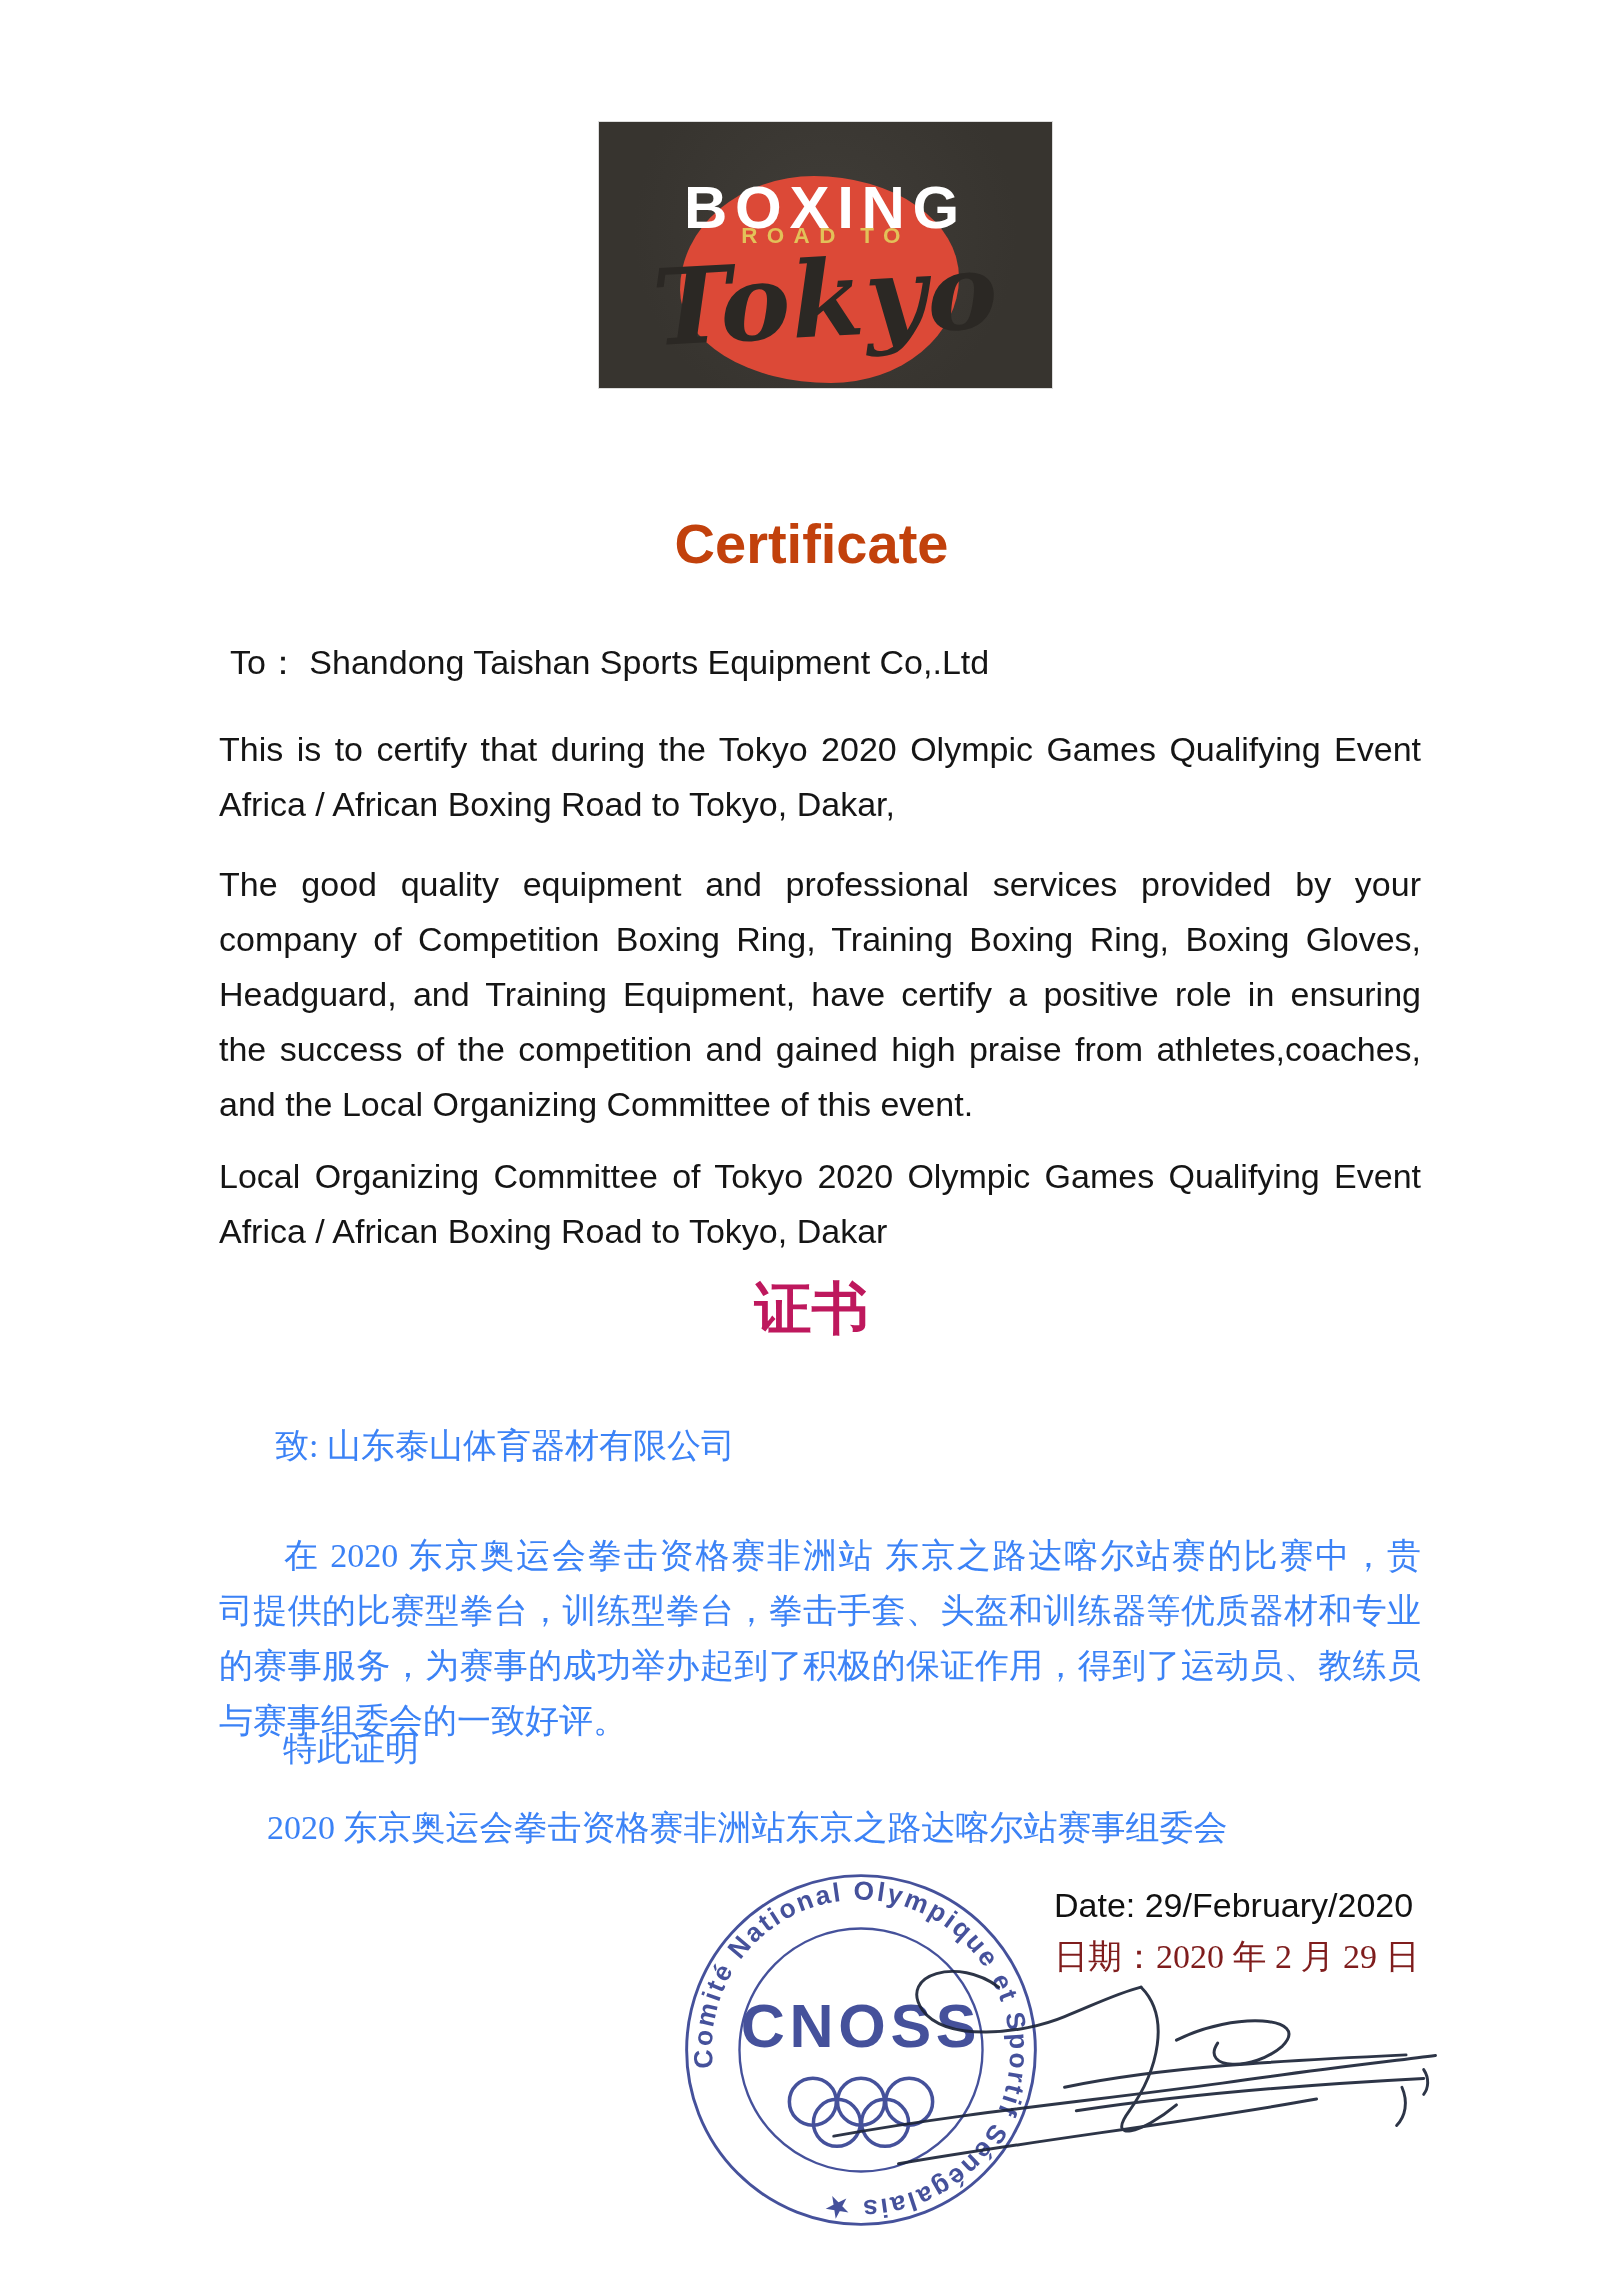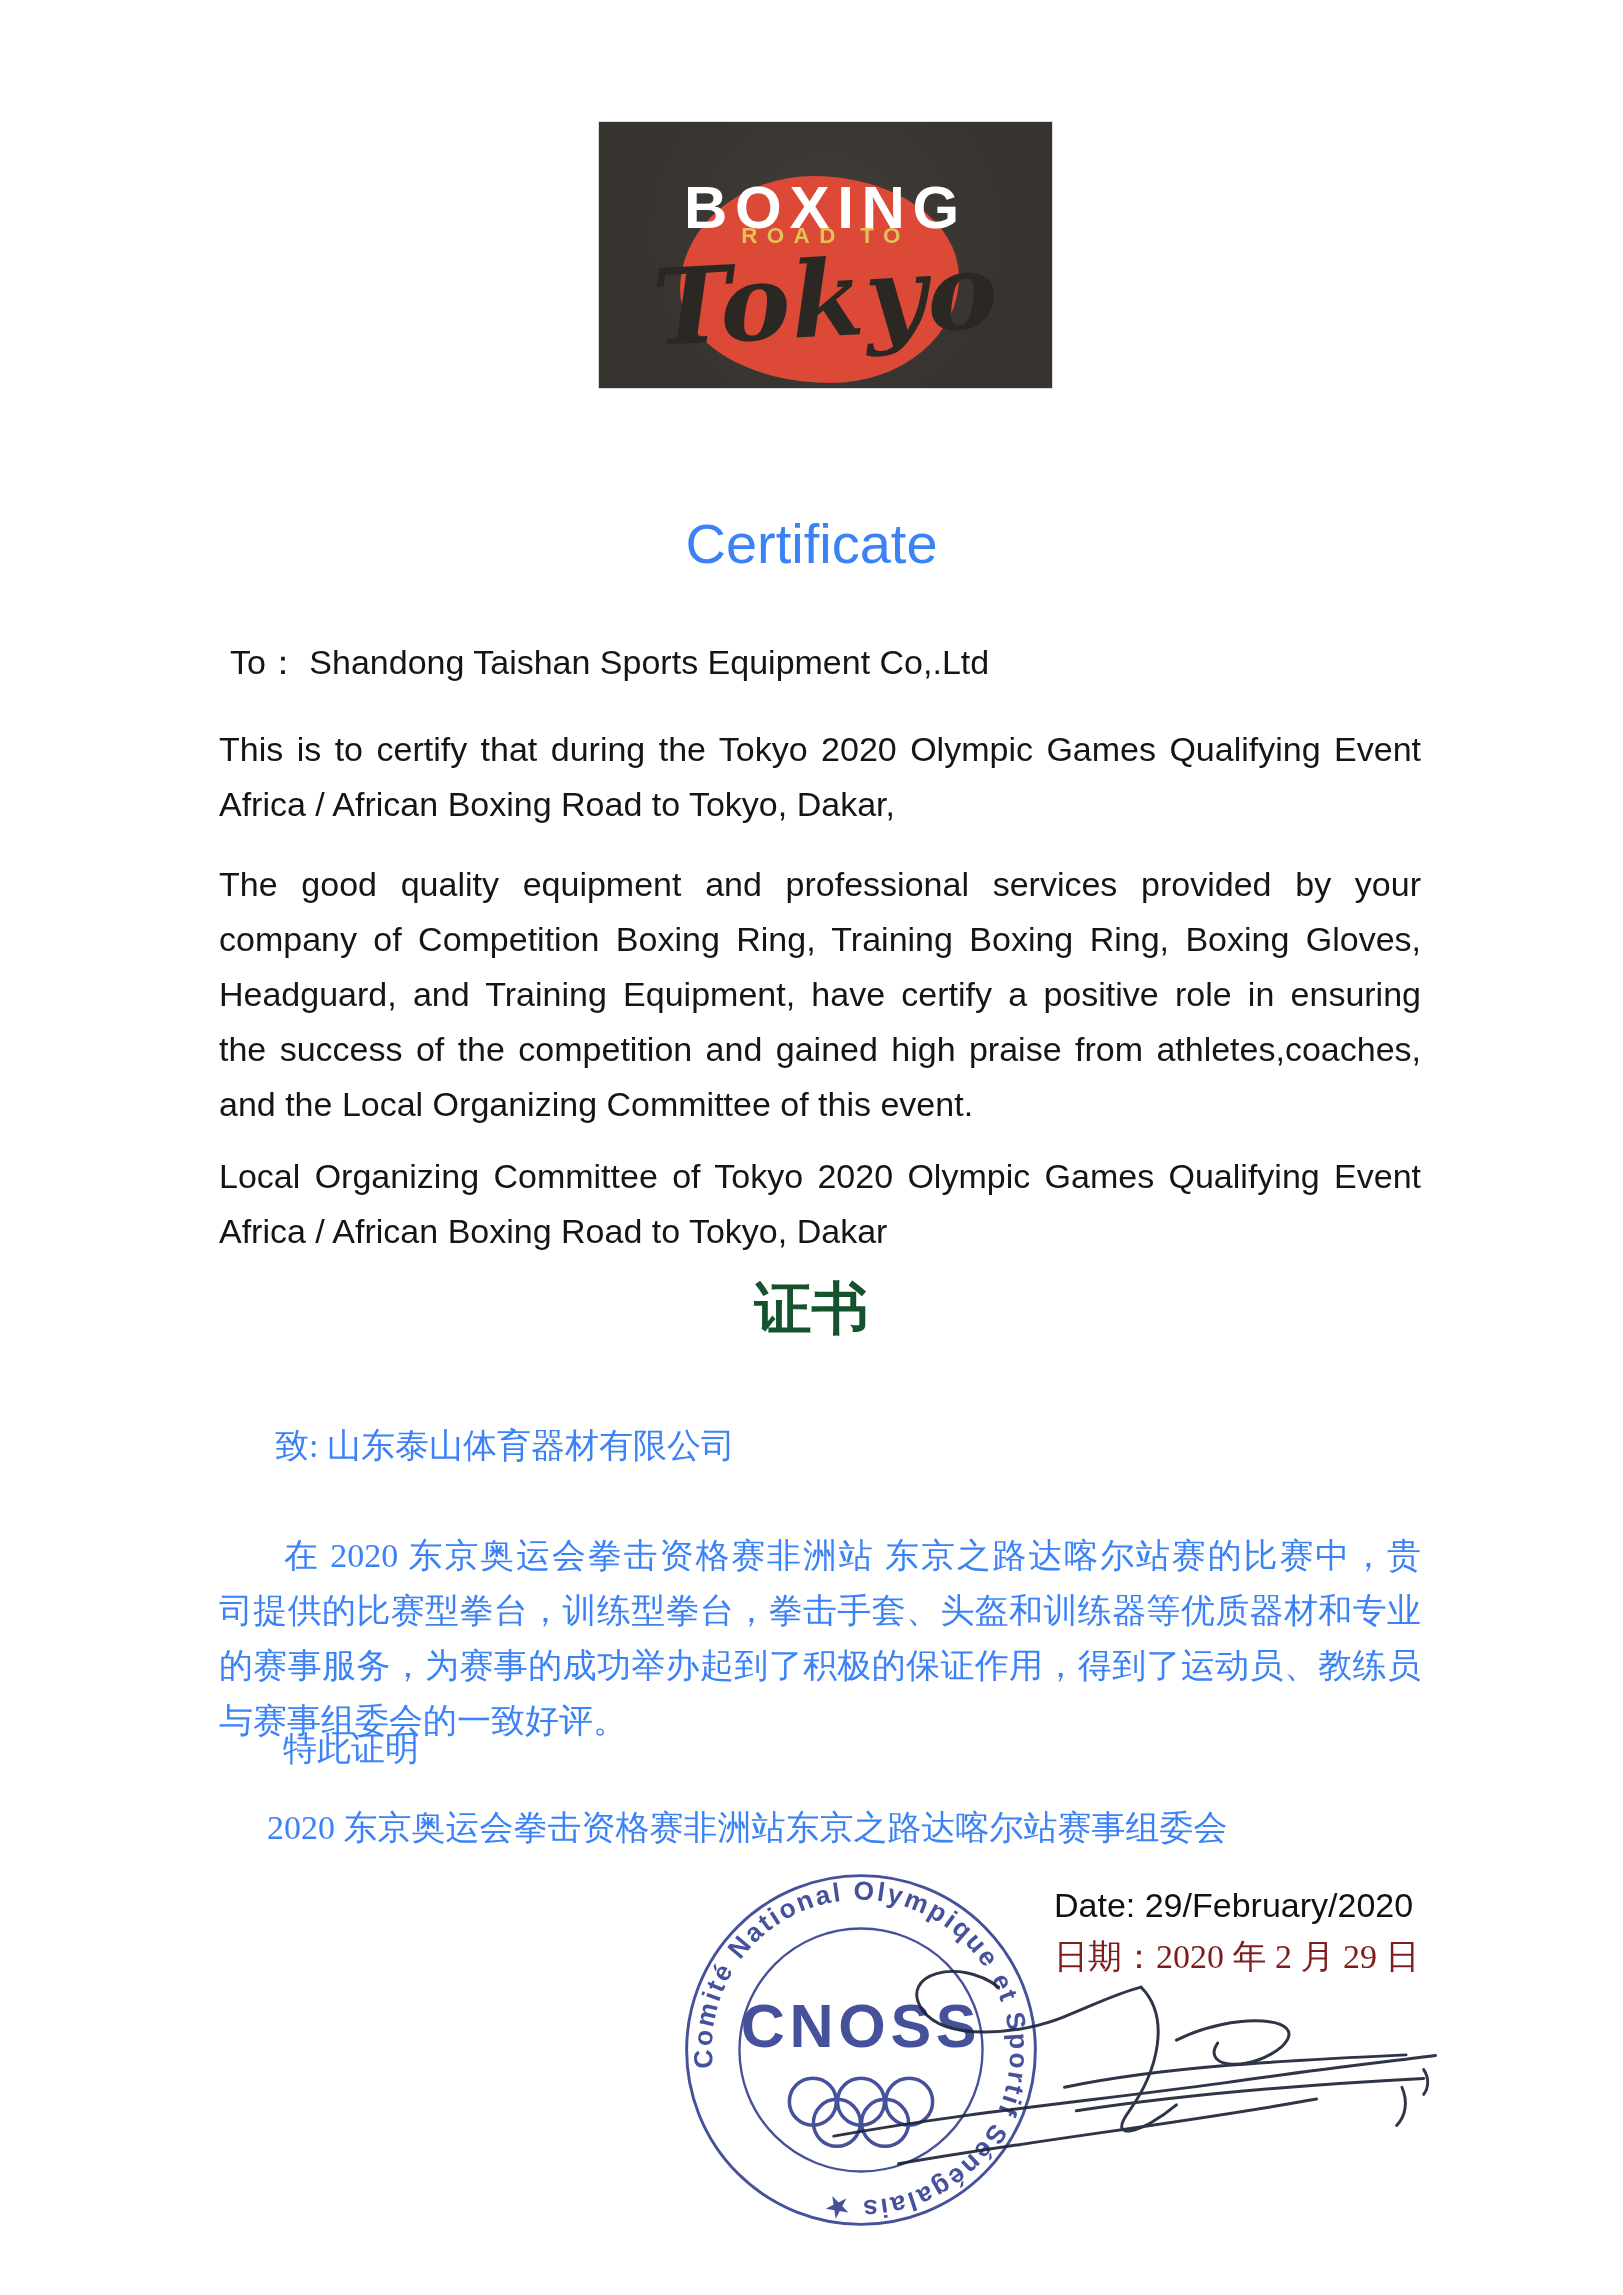--- a/index.html
+++ b/index.html
@@ -15,33 +15,33 @@
   .brand{position:absolute;left:0;top:26px;width:100%;text-align:center;color:#ffffff;
          font-weight:bold;font-size:60px;letter-spacing:7.7px;font-family:"Liberation Sans",sans-serif;margin-top:25px;}
   .tagline{position:absolute;left:0;top:101px;width:100%;text-align:center;color:#e2c159;
          font-weight:bold;font-size:22.4px;letter-spacing:9.4px;}
   .script{position:absolute;left:0;top:115px;width:100%;text-align:center;color:#2b2824;
          font-family:"DejaVu Serif",serif;font-style:italic;font-weight:bold;font-size:105px;
          transform:rotate(-3deg);letter-spacing:1.2px;}
 
   
   .title-en{position:absolute;left:0;top:511px;width:100%;margin:0;text-align:center;
-            font-size:56px;font-weight:normal;color:#3b82f6;}
+            font-size:56px;font-weight:bold;color:#c2410c;}
   .en-body{font-size:34px;color:#151515;}
   .para{position:absolute;left:219px;width:1202px;}
   .to-en{position:absolute;left:230px;top:635px;width:1202px;line-height:55px;}
   .line{height:55px;line-height:55px;overflow:hidden;}
   .jlines .line{text-align:justify;}
   .jlines .line:not(:last-child)::after{content:"";display:inline-block;width:100%;height:0;}
 
   
   .zh-body{font-family:"Liberation Serif",serif;font-size:34px;color:#3b82f6;}
   .zh-body .line{height:55px;line-height:55px;}
   .title-zh{position:absolute;left:0;top:1271px;width:100%;margin:0;text-align:center;
-            font-family:"Liberation Serif",serif;font-weight:bold;font-size:57px;color:#14532d;}
+            font-family:"Liberation Serif",serif;font-weight:bold;font-size:57px;color:#be185d;}
   .to-zh{position:absolute;left:219px;top:1418px;width:1202px;line-height:55px;text-indent:56px;}
   .zh-para .line:first-child{text-indent:65px;}
   .attest{position:absolute;left:219px;top:1721px;width:1202px;line-height:55px;text-indent:64px;}
   .committee{position:absolute;left:203px;top:1800px;width:1237px;line-height:55px;text-indent:64px;}
 
   
   .dates{position:absolute;left:1054px;top:1880px;width:383px;}
   .date-en{font-family:"Liberation Sans",sans-serif;font-size:34px;line-height:51px;color:#111;}
   .date-zh{font-family:"Liberation Serif",serif;font-size:34px;line-height:51px;color:#7f1d1d;}
 

